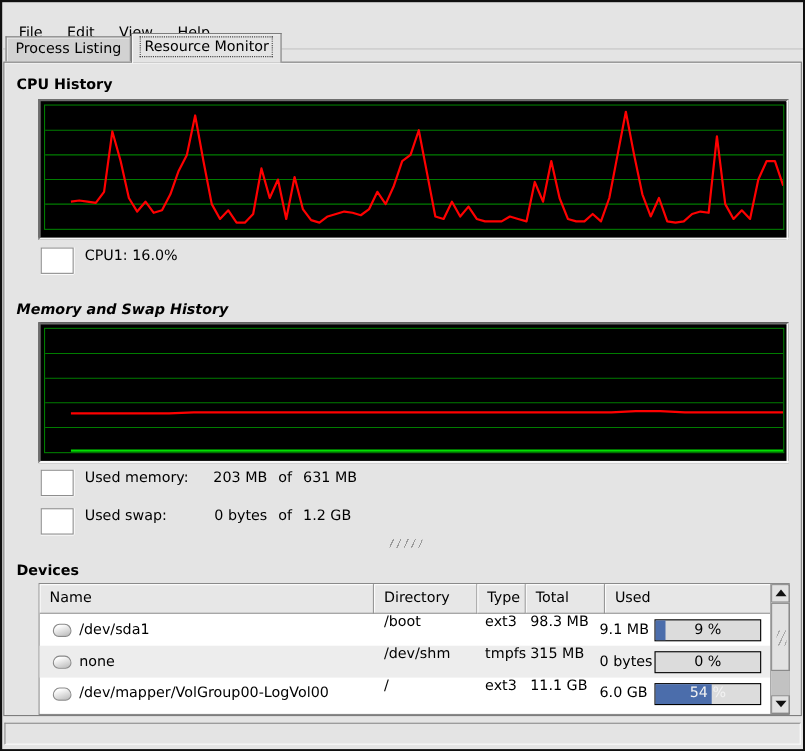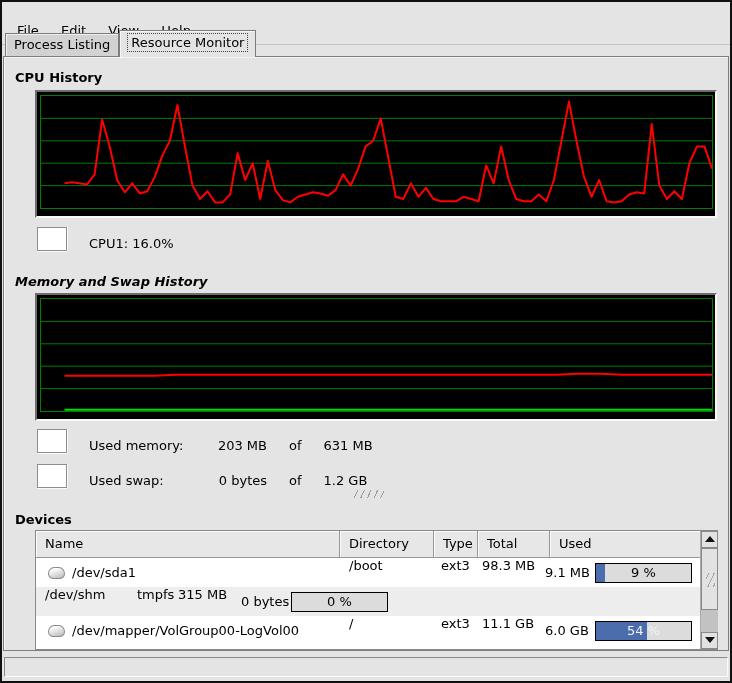--- a/index.html
+++ b/index.html
@@ -23,21 +23,21 @@
   .page { position: absolute; left: 1px; top: 54px; width: 726px; height: 595px; border: 1px solid #7d7d7d; background: #e4e4e4; box-shadow: inset 1px 1px 0 #f4f4f4; z-index: 2; }
   .section-title { position: absolute; left: 11px; font-weight: bold; }
 
   
   .graph-frame { position: absolute; left: 31px; width: 682px; height: 128px; background: #000;
                  border: 2px solid; border-color: #6e6e6e #f8f8f8 #f8f8f8 #6e6e6e; padding: 3px 2px 7px 3px; }
   .graph-inner { width: 100%; height: 100%; border: 1px solid #007c00; }
   .graph-svg { width: 100%; height: 100%; display: block; }
 
   
-  .legend-row { position: absolute; left: 33px; display: flex; align-items: flex-end; height: 26px; gap: 12px; }
+  .legend-row { position: absolute; left: 33px; display: flex; align-items: flex-start; height: 26px; }
   .swatch-frame { width: 30px; height: 24px; background: #fff; border: 1px solid #8e8e8e; box-shadow: 0 1px 0 #fafafa, 1px 0 0 #fafafa; padding: 4px 5px; }
   .swatch { width: 100%; height: 100%; }
   .swatch.red { background: #ff0000; }
   .swatch.green { background: #00e000; }
   .legend-text { margin-left: 10px; }
   .mem-label { display: inline-block; width: 104px; margin-left: 10px; }
   .mem-used  { display: inline-block; width: 62px; text-align: right; }
   .mem-of    { display: inline-block; margin: 0 10px; }
 
   
@@ -192,20 +192,24 @@
         <div class="td c-used">
           <span>9.1 MB</span>
           <span class="pbar">
             <span class="pbar-fill" style="width: 9%;"></span>
             <span class="pbar-label">9 %</span>
           </span>
         </div>
       </div>
 
       <div class="tr alt">
+        <div class="td c-name">
+            <span class="drive-icon"></span>
+            <span>none</span>
+          </div>
         <div class="td c-dir">/dev/shm</div>
         <div class="td c-type">tmpfs</div>
         <div class="td c-total">315 MB</div>
         <div class="td c-used">
           <span>0 bytes</span>
           <span class="pbar">
             <span class="pbar-fill" style="width: 0%;"></span>
             <span class="pbar-label">0 %</span>
           </span>
         </div>

